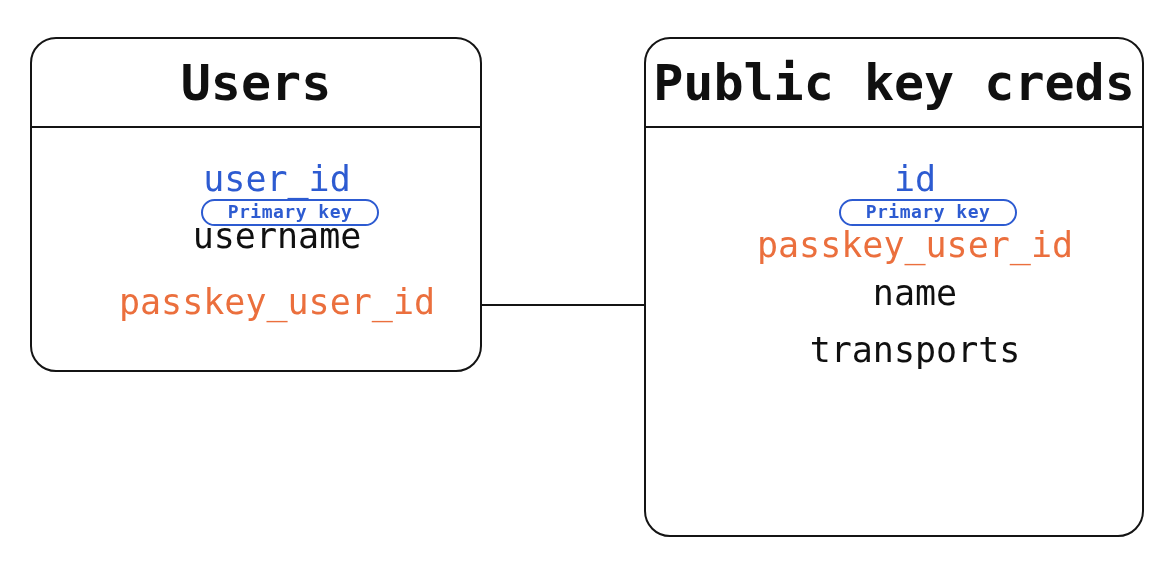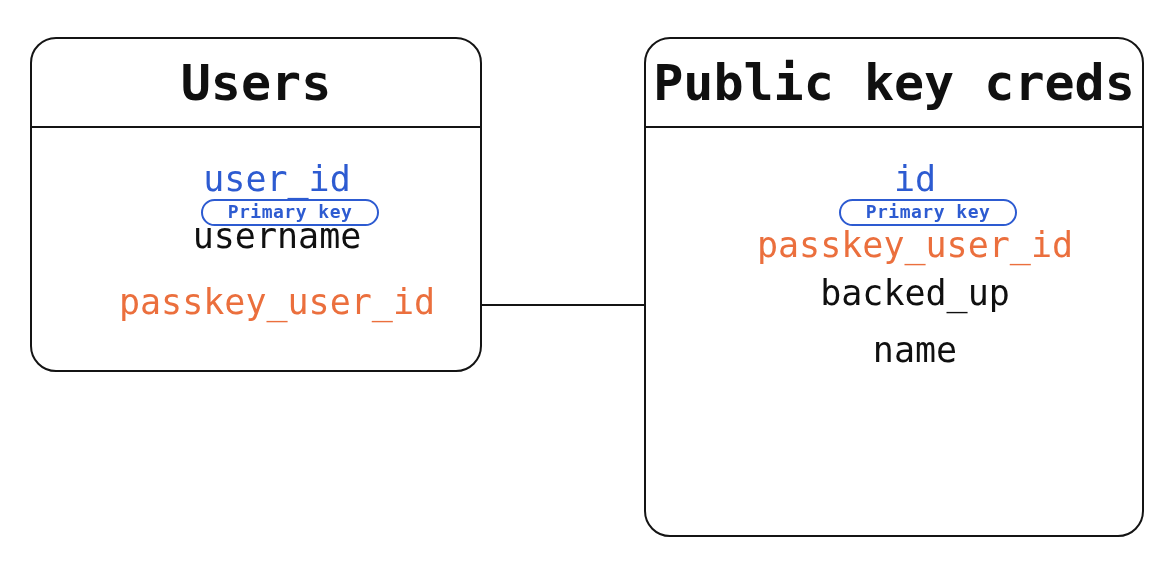--- a/index.html
+++ b/index.html
@@ -108,19 +108,19 @@
   </div>
   <div class="fields">
     <div class="field-row">
       <span class="field-name" data-color="blue">id</span>
       <span class="badge">Primary key</span>
     </div>
     <div class="field-row">
       <span class="field-name" data-color="orange">passkey_user_id</span>
     </div>
     <div class="field-row">
-      <span class="field-name" data-color="black">backed_up</span>
+      <span class="field-name" data-color="black">name</span>
     </div>
     <div class="field-row">
-      <span class="field-name" data-color="black">name</span>
+      <span class="field-name" data-color="black">transports</span>
     </div>
   </div>
 </section>
 
 </body></html>

